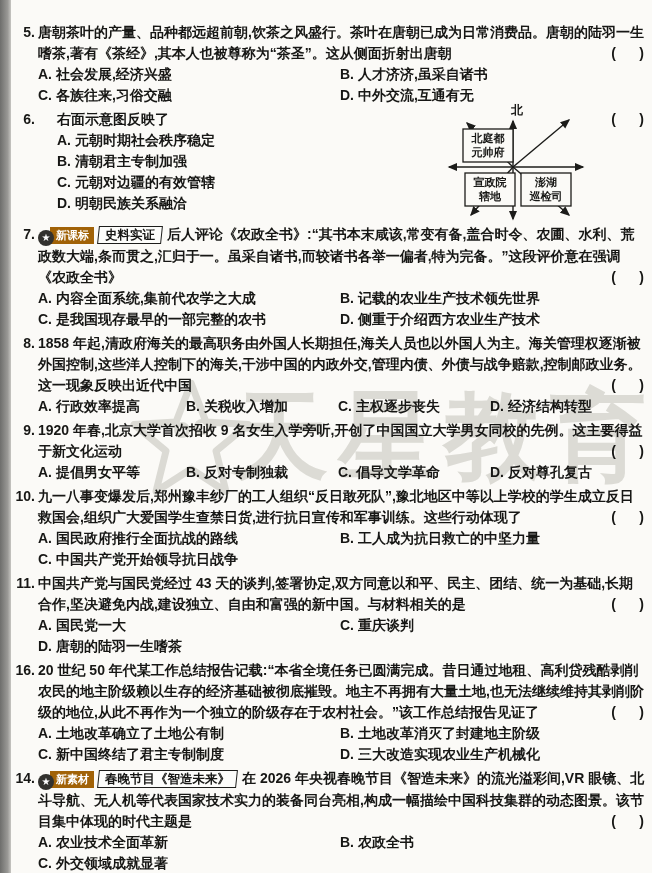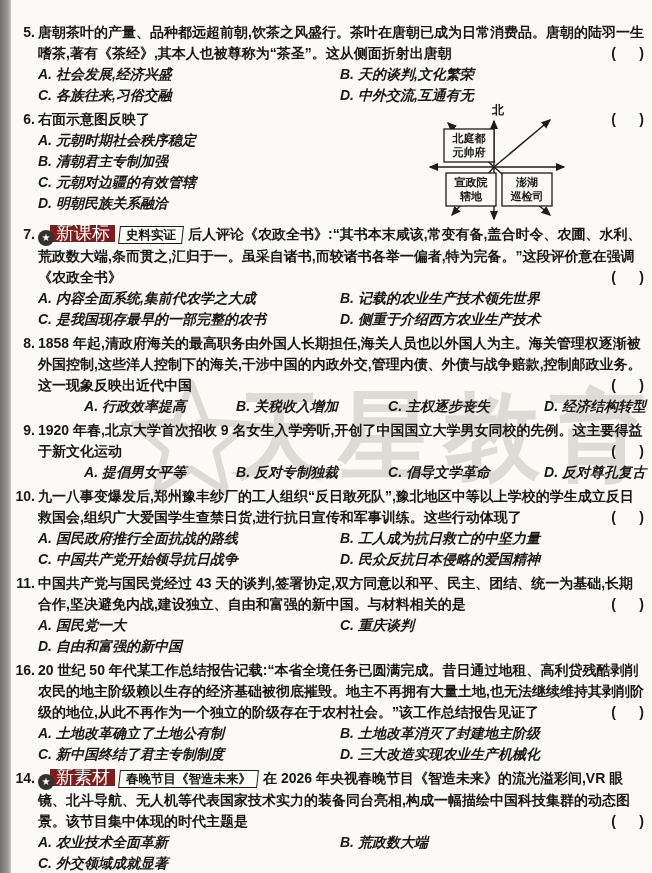--- a/index.html
+++ b/index.html
@@ -19,33 +19,33 @@
     color:#dcdbd5;letter-spacing:10px;white-space:nowrap;line-height:1;}
   .wm-mascot{left:96px;top:380px;}
   
   .content{position:relative;z-index:1;padding:22px 4px 0 38px;width:608px;}
   .q{position:relative;margin-bottom:3px;font-size:14px;line-height:21px;font-weight:600;}
   .qnum{position:absolute;right:100%;margin-right:3px;top:0;font-weight:700;white-space:nowrap;}
   .stem{position:relative;}
   .stem .br{position:absolute;right:2px;bottom:0;white-space:pre;font-weight:600;}
   .br-top{position:absolute;right:2px;top:0;white-space:pre;font-weight:600;}
   .opts2{display:grid;grid-template-columns:302px 1fr;}
-  .opts4{display:grid;grid-template-columns:148px 152px 152px 1fr;text-align:right;}
+  .opts4{display:grid;grid-template-columns:148px 152px 152px 1fr;}
   .opts1{width:350px;}
-  .opt{white-space:nowrap;font-style:italic;}
-  
-  .q6body{position:relative;min-height:112px;}
+  .opt{white-space:nowrap;}
+  
+  .q6body{position:relative;min-height:112px;margin-left:19px;}
   .q6-diagram{position:absolute;left:388px;top:-6px;width:146px;z-index:1;}
   
   .badge-star{display:inline-block;width:16px;height:16px;border-radius:50%;
     background:#32312e;color:#fff;font-size:10px;line-height:16px;text-align:center;
     vertical-align:-2px;position:relative;z-index:1;}
-  .badge-dark{display:inline-block;background:#7f1d1d;color:#fff;
-    padding:0 5px 0 6px;margin-left:-4px;font-size:18px;line-height:17px;
-    font-weight:400;vertical-align:0px;}
+  .badge-dark{display:inline-block;background:#a16207;color:#fff;
+    padding:0 5px 0 6px;margin-left:-4px;font-size:11px;line-height:17px;
+    font-weight:700;vertical-align:0px;}
   .badge-tag{display:inline-block;border:1.5px solid #1d1d1b;background:#fdfdfb;
     padding:0 6px;margin:0 5px 0 4px;font-size:12.5px;line-height:16px;font-weight:700;
     transform:skewX(-6deg);vertical-align:0px;}
   .badge-tag>span{display:inline-block;transform:skewX(6deg);}
   svg text{font-family:"Liberation Sans","DejaVu Sans",sans-serif;}
 </style>
 </head>
 <body>
 
 <div class="scan-band"></div>
@@ -67,21 +67,21 @@
 <div class="content">
 
   <div class="q">
     <span class="qnum">5.</span>
     <div class="stem">
       <span>唐朝茶叶的产量、品种都远超前朝,饮茶之风盛行。茶叶在唐朝已成为日常消费品。唐朝的陆羽一生嗜茶,著有《茶经》,其本人也被尊称为“茶圣”。这从侧面折射出唐朝</span>
       <span class="br">(      )</span>
     </div>
     <div class="opts2">
       <div class="opt">A. 社会发展,经济兴盛</div>
-      <div class="opt">B. 天的谈判,文化繁荣</div>
+      <div class="opt">B. 人才济济,虽采自诸书</div>
       <div class="opt">C. 各族往来,习俗交融</div>
       <div class="opt">D. 中外交流,互通有无</div>
     </div>
   </div>
 
   <div class="q">
     <span class="qnum">6.</span>
     <div class="q6body">
       <div>
         <span>右面示意图反映了</span>
@@ -176,34 +176,33 @@
   <div class="q">
     <span class="qnum">10.</span>
     <div class="stem">
       <span>九一八事变爆发后,郑州豫丰纱厂的工人组织“反日敢死队”,豫北地区中等以上学校的学生成立反日救国会,组织广大爱国学生查禁日货,进行抗日宣传和军事训练。这些行动体现了</span>
       <span class="br">(      )</span>
     </div>
     <div class="opts2">
       <div class="opt">A. 国民政府推行全面抗战的路线</div>
       <div class="opt">B. 工人成为抗日救亡的中坚力量</div>
       <div class="opt">C. 中国共产党开始领导抗日战争</div>
-      <div class="opt">D. 民众反抗日本侵略的爱国精神</div>
     </div>
   </div>
 
   <div class="q">
     <span class="qnum">11.</span>
     <div class="stem">
       <span>中国共产党与国民党经过 43 天的谈判,签署协定,双方同意以和平、民主、团结、统一为基础,长期合作,坚决避免内战,建设独立、自由和富强的新中国。与材料相关的是</span>
       <span class="br">(      )</span>
     </div>
     <div class="opts2">
       <div class="opt">A. 国民党一大</div>
       <div class="opt">C. 重庆谈判</div>
-      <div class="opt">D. 自由和富强的新中国</div>
+      <div class="opt">D. 唐朝的陆羽一生嗜茶</div>
     </div>
   </div>
 
   <div class="q">
     <span class="qnum">16.</span>
     <div class="stem">
       <span>20 世纪 50 年代某工作总结报告记载:“本省全境任务已圆满完成。昔日通过地租、高利贷残酷剥削农民的地主阶级赖以生存的经济基础被彻底摧毁。地主不再拥有大量土地,也无法继续维持其剥削阶级的地位,从此不再作为一个独立的阶级存在于农村社会。”该工作总结报告见证了</span>
       <span class="br">(      )</span>
     </div>
     <div class="opts2">
@@ -215,18 +214,18 @@
   </div>
 
   <div class="q">
     <span class="qnum">14.</span>
     <div class="stem">
       <span class="badge-star">★</span><span class="badge-dark">新素材</span><span class="badge-tag"><span>春晚节目《智造未来》</span></span><span>在 2026 年央视春晚节目《智造未来》的流光溢彩间,VR 眼镜、北斗导航、无人机等代表国家技术实力的装备同台亮相,构成一幅描绘中国科技集群的动态图景。该节目集中体现的时代主题是</span>
       <span class="br">(      )</span>
     </div>
     <div class="opts2">
       <div class="opt">A. 农业技术全面革新</div>
-      <div class="opt">B. 荒政数大端</div>
+      <div class="opt">B. 农政全书</div>
       <div class="opt">C. 外交领域成就显著</div>
     </div>
   </div>
 
 </div>
 
 </body></html>

